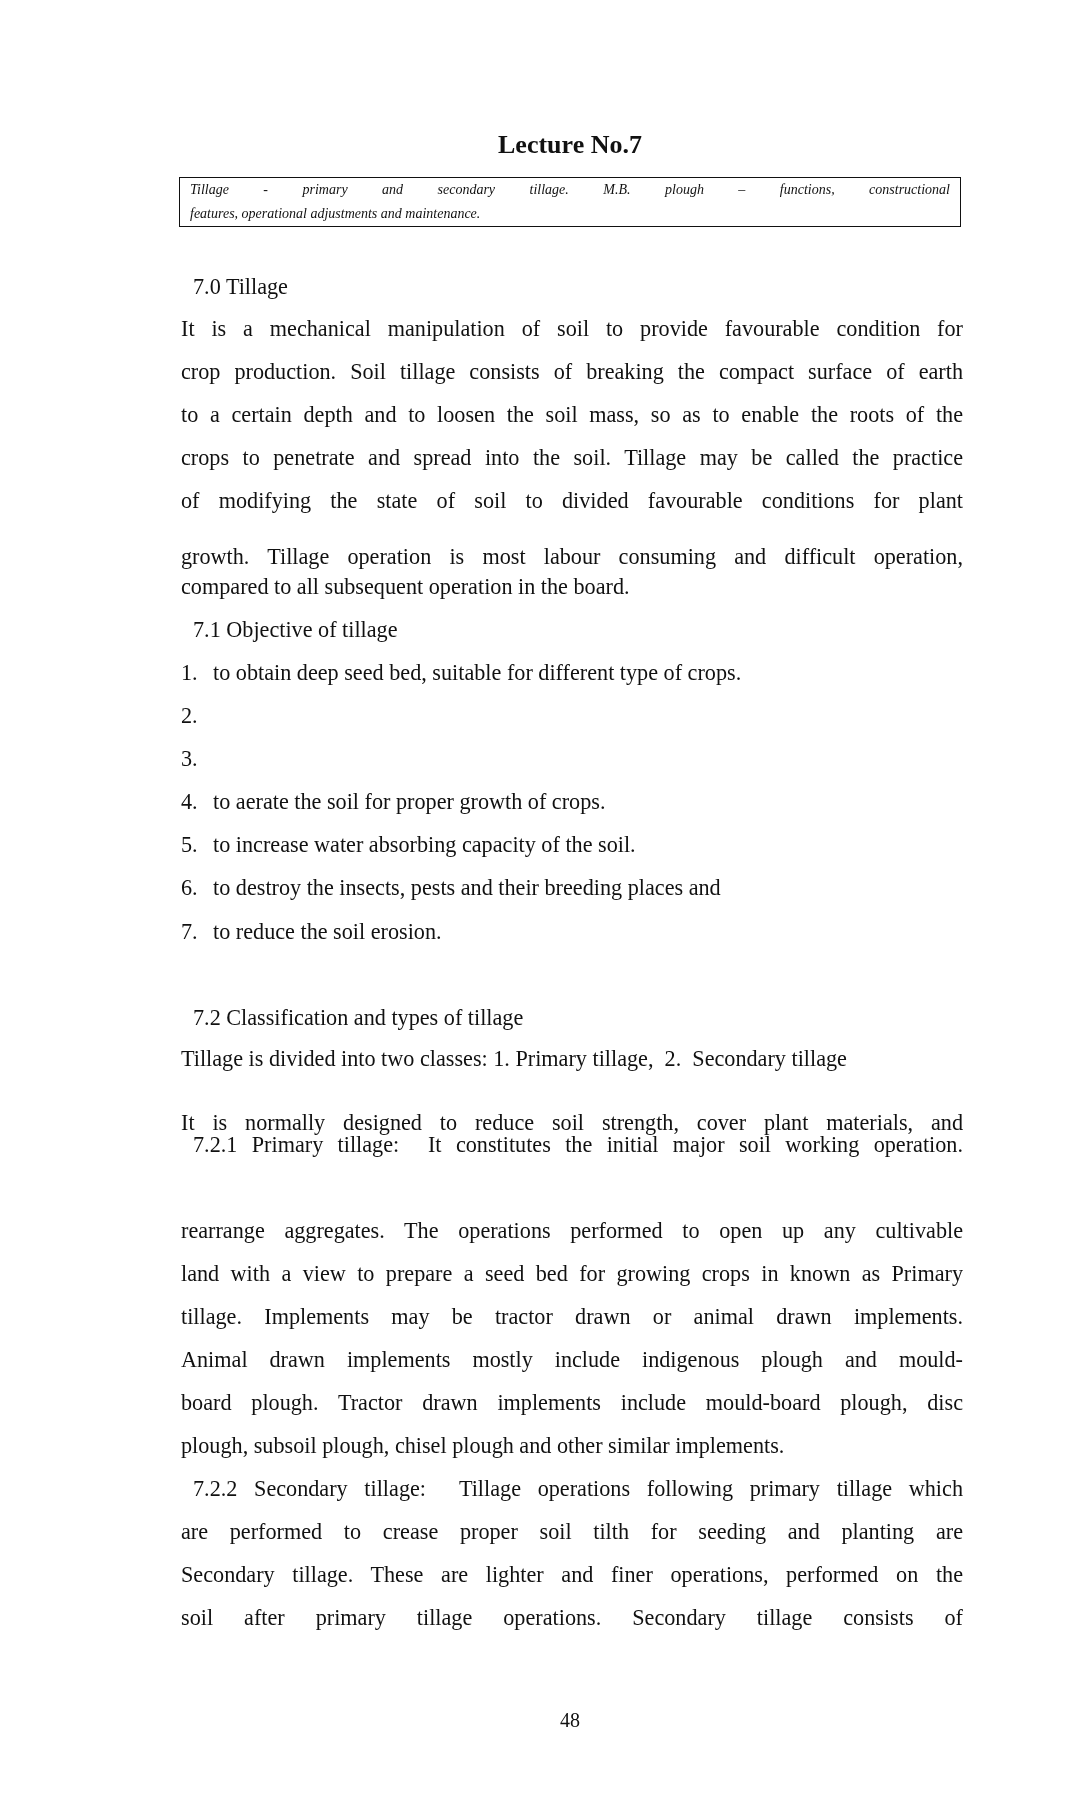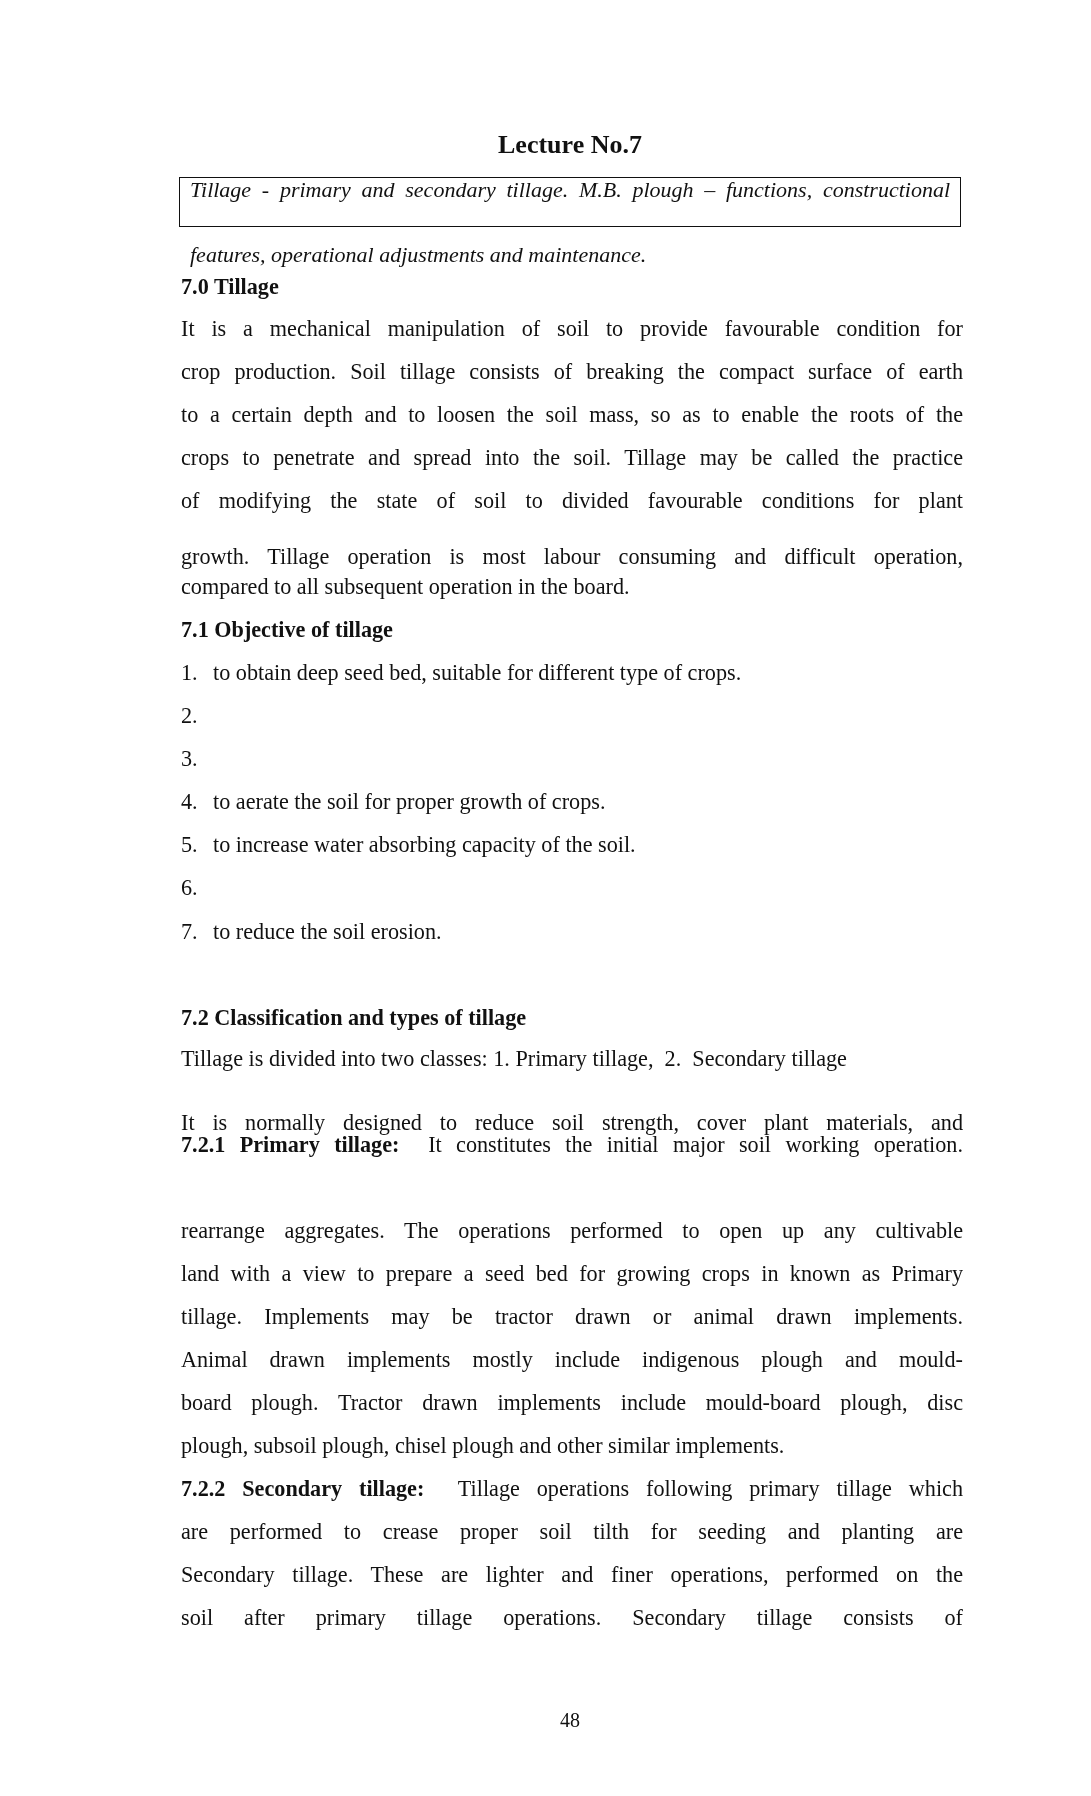--- a/index.html
+++ b/index.html
@@ -10,35 +10,35 @@
   }
   .page { position: absolute; left: 0; top: 0; width: 956px; height: 1796px; }
   .title {
     position: absolute; left: 0; width: 1140px; top: 128px;
     text-align: center; font-weight: bold; font-size: 26px; line-height: 34px;
   }
   .topic-box {
     position: absolute; left: 179px; top: 177px; width: 770px; height: 48px;
     border: 1.3px solid #111; box-sizing: content-box;
     padding: 0 0 0 10px;
-    font-style: italic; font-size: 22px; line-height: 23px;
+    font-style: italic; font-size: 14px; line-height: 23px;
     text-align: justify;
   }
   .topic-box .l1 { display: block; text-align: justify; text-align-last: justify; width: 760px; height: 24px; }
-  .topic-box .l2 { display: block; height: 23px; margin-top: 41px; }
+  .topic-box .l2 { display: block; height: 23px; }
   .body {
     position: absolute; left: 181px; width: 782px; top: 0;
     font-size: 22.2px;
   }
   .line {
     position: absolute; left: 0; width: 782px; height: 30px; line-height: 30px;
     white-space: nowrap;
   }
   .justify { text-align: justify; text-align-last: justify; }
-  .h { font-weight: bold; }
+  .h { font-weight: normal; margin-left: 12px; }
   .li-num { position: absolute; left: 0; }
   .li-text { position: absolute; left: 32px; }
   .page-num {
     position: absolute; left: 0; width: 1140px; top: 1708px;
     text-align: center; font-size: 20px; line-height: 24px;
   }
 </style>
 </head>
 <body>
 
@@ -76,20 +76,21 @@
     <div class="line" style="top:787px">
       <span class="li-num">4.</span>
       <span class="li-text">to aerate the soil for proper growth of crops.</span>
     </div>
     <div class="line" style="top:830px">
       <span class="li-num">5.</span>
       <span class="li-text">to increase water absorbing capacity of the soil.</span>
     </div>
     <div class="line" style="top:873px">
       <span class="li-num">6.</span>
+      <span class="li-text">to destroy the insects, pests and their breeding places and</span>
     </div>
     <div class="line" style="top:917px">
       <span class="li-num">7.</span>
       <span class="li-text">to reduce the soil erosion.</span>
     </div>
 
     <div class="line h" style="top:1003px">7.2 Classification and types of tillage</div>
     <div class="line" style="top:1044px; white-space:pre">Tillage is divided into two classes: 1. Primary tillage,  2.  Secondary tillage</div>
 
     <div class="line justify" style="top:1130px"><span class="h">7.2.1 Primary tillage:</span>&nbsp; <span>It constitutes the initial major soil working operation.</span></div>

